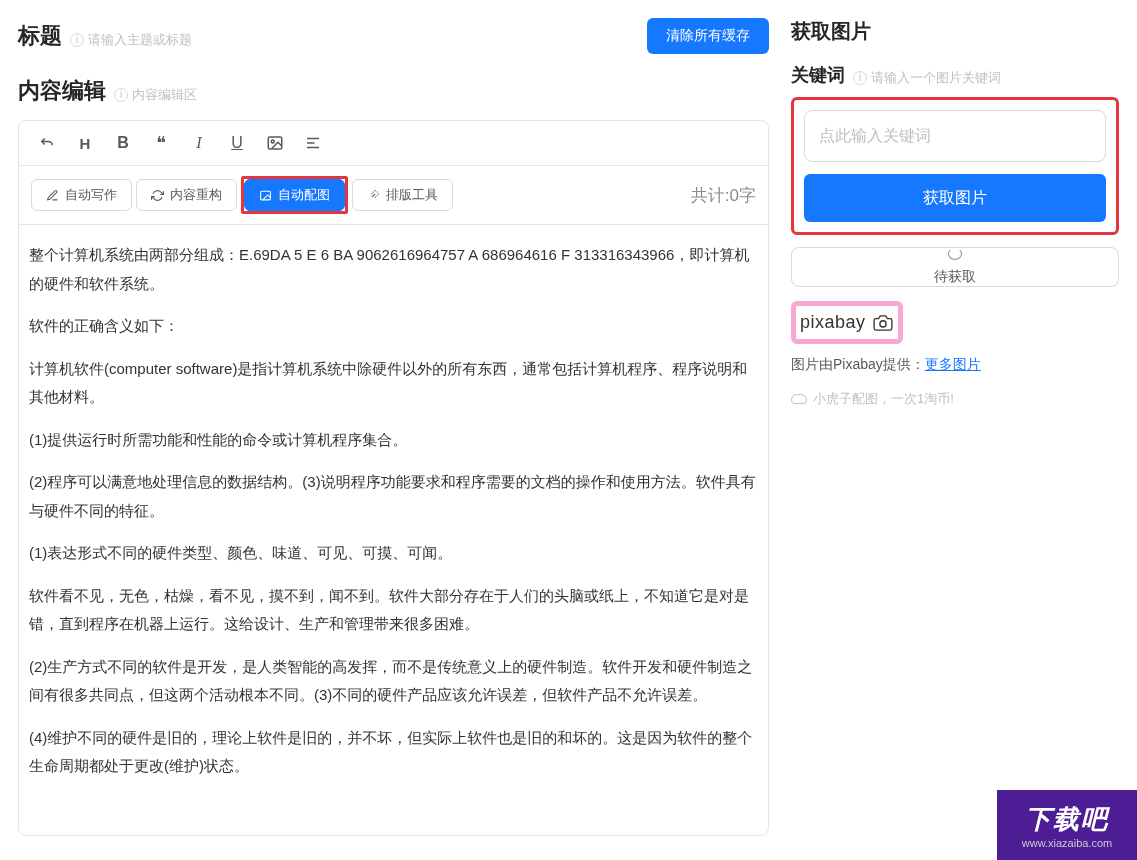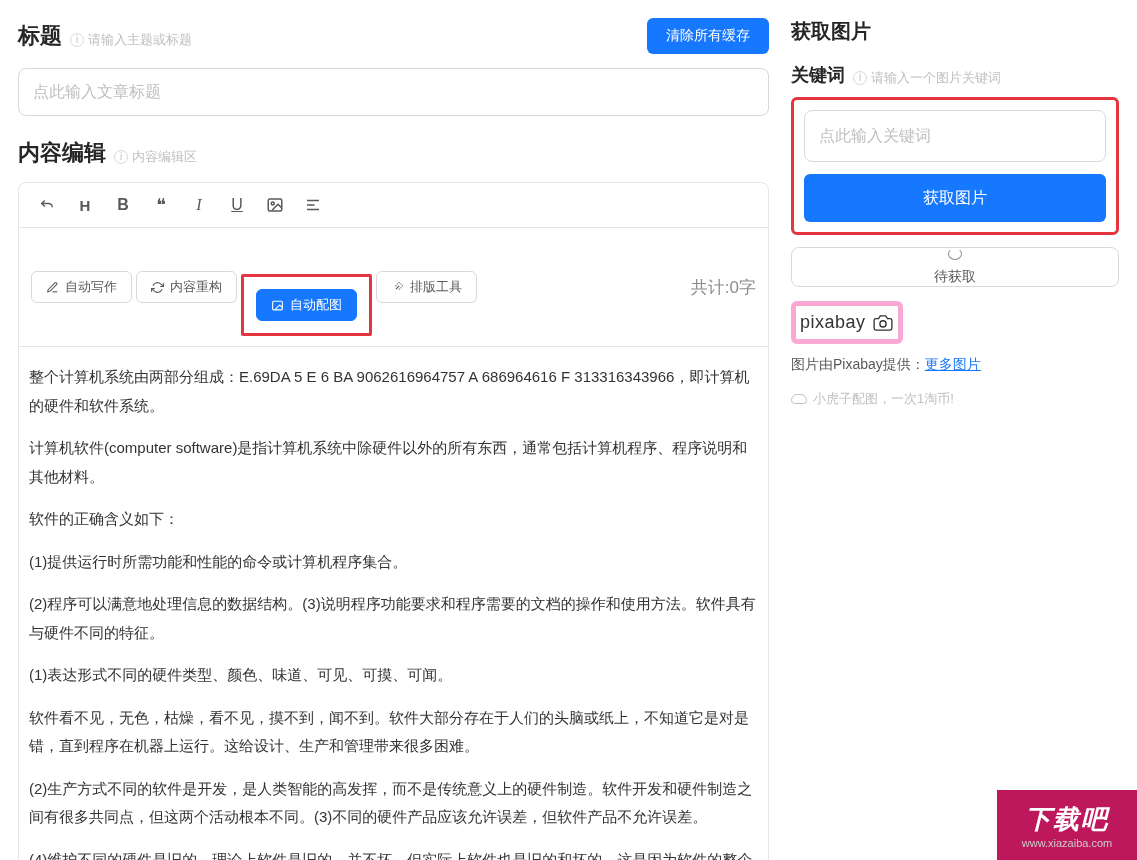--- a/index.html
+++ b/index.html
@@ -31,21 +31,21 @@
 .tb-italic { font-style: italic; font-family: Georgia, serif; }
 .tb-under { text-decoration: underline; }
 .tb-quote { font-family: Georgia, serif; font-size: 18px; }
 
 .action-row { display: flex; align-items: center; padding: 10px 12px; border-bottom: 1px solid #e5e5e5; gap: 4px; }
 .small-btn { height: 32px; padding: 0 14px; border-radius: 6px; border: 1px solid #d9d9d9; background: #fff; display: inline-flex; align-items: center; gap: 6px; font-size: 13px; color: #595959; cursor: pointer; }
 .small-btn.primary { background: #1677ff; border-color: #1677ff; color: #fff; }
 .count { margin-left: auto; font-size: 17px; color: #8c8c8c; }
 
 .highlight-box { border: 3px solid #e5353e; border-radius: 2px; }
-.highlight-wrap { padding: 12px; margin-top: 36px; }
+.highlight-wrap { padding: 0; }
 
 .content { padding: 16px 10px 40px 10px; font-size: 15px; line-height: 1.9; color: #333; }
 .content p { margin-bottom: 14px; }
 
 .side .section-header { margin-bottom: 18px; }
 .side-title { font-size: 20px; font-weight: 600; color: #262626; }
 
 .side-box { border: 3px solid #e5353e; padding: 10px; border-radius: 6px; margin-bottom: 12px; }
 .side-box .input { height: 52px; border-radius: 8px; margin-bottom: 12px; }
 
@@ -55,21 +55,21 @@
 .pixabay-badge { border: 5px solid #f9a8d4; border-radius: 6px; display: inline-flex; align-items: center; padding: 6px 4px; margin-bottom: 12px; font-family: Arial, sans-serif; color: #333; }
 .pixabay-badge .txt { font-size: 18px; letter-spacing: 0.5px; }
 .pixabay-badge .cam { margin-left: 6px; }
 
 .credit-line { font-size: 14px; color: #595959; margin-bottom: 16px; }
 .credit-line a { color: #1677ff; text-decoration: underline; }
 
 .footer-hint { font-size: 13px; color: #bfbfbf; display: flex; align-items: center; gap: 6px; }
 .cloud-icon { width: 16px; height: 10px; border: 1.5px solid #bfbfbf; border-radius: 10px 10px 6px 6px; display: inline-block; position: relative; }
 
-.watermark { position: absolute; right: 0; bottom: 0; width: 140px; height: 70px; background: #be185d; color: #fff; padding: 4px 8px; display: flex; flex-direction: column; align-items: center; justify-content: center; }
+.watermark { position: absolute; right: 0; bottom: 0; width: 140px; height: 70px; background: #4c1d95; color: #fff; padding: 4px 8px; display: flex; flex-direction: column; align-items: center; justify-content: center; }
 .watermark .big { font-size: 26px; font-weight: 800; font-style: italic; letter-spacing: 2px; }
 .watermark .small { font-size: 11px; color: #ccc; }
 
 svg { display: block; }
 </style>
 </head>
 <body>
 
 <div class="layout">
   <div class="main">
@@ -78,21 +78,20 @@
       <div class="section-header-left">
         <span class="section-title">标题</span>
         <span class="section-hint">
           <span class="info-icon">i</span>
           <span>请输入主题或标题</span>
         </span>
       </div>
       <button class="btn btn-primary">清除所有缓存</button>
     </div>
 
-    <input class="input" placeholder="点此输入文章标题" style="">
 
     <div class="section-header second-header">
       <div class="section-header-left">
         <span class="section-title">内容编辑</span>
         <span class="section-hint">
           <span class="info-icon">i</span>
           <span>内容编辑区</span>
         </span>
       </div>
     </div>
@@ -163,22 +162,22 @@
               <path d="M17.8 6.2L19 5"></path>
               <path d="M12.2 6.2L11 5"></path>
             </svg>
           <span>排版工具</span>
         </button>
         <span class="count">共计:0字</span>
       </div>
 
       <div class="content">
         <p>整个计算机系统由两部分组成：E.69DA 5 E 6 BA 9062616964757 A 686964616 F 313316343966，即计算机的硬件和软件系统。</p>
+        <p>软件的正确含义如下：</p>
         <p>计算机软件(computer software)是指计算机系统中除硬件以外的所有东西，通常包括计算机程序、程序说明和其他材料。</p>
-        <p>软件的正确含义如下：</p>
         <p>(1)提供运行时所需功能和性能的命令或计算机程序集合。</p>
         <p>(2)程序可以满意地处理信息的数据结构。(3)说明程序功能要求和程序需要的文档的操作和使用方法。软件具有与硬件不同的特征。</p>
         <p>(1)表达形式不同的硬件类型、颜色、味道、可见、可摸、可闻。</p>
         <p>软件看不见，无色，枯燥，看不见，摸不到，闻不到。软件大部分存在于人们的头脑或纸上，不知道它是对是错，直到程序在机器上运行。这给设计、生产和管理带来很多困难。</p>
         <p>(2)生产方式不同的软件是开发，是人类智能的高发挥，而不是传统意义上的硬件制造。软件开发和硬件制造之间有很多共同点，但这两个活动根本不同。(3)不同的硬件产品应该允许误差，但软件产品不允许误差。</p>
         <p>(4)维护不同的硬件是旧的，理论上软件是旧的，并不坏，但实际上软件也是旧的和坏的。这是因为软件的整个生命周期都处于更改(维护)状态。</p>
       </div>
     </div>
   </div>
 

